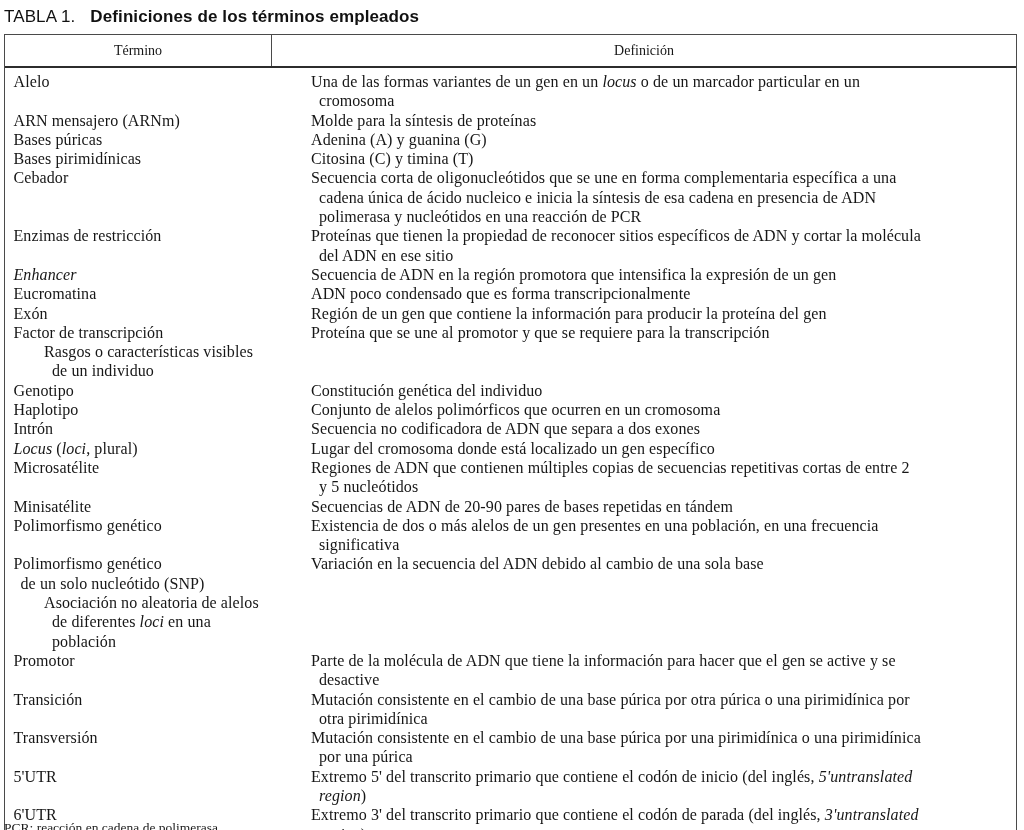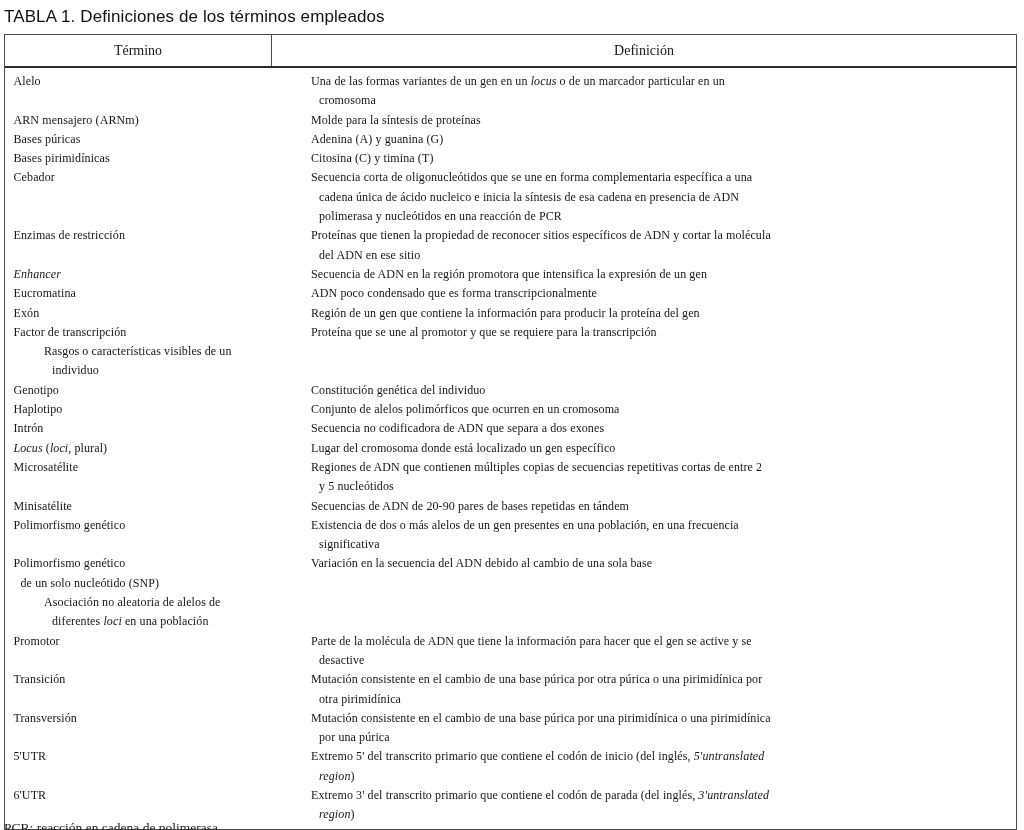--- a/index.html
+++ b/index.html
@@ -18,22 +18,22 @@
   .title {
     position: absolute;
     left: 4px;
     top: 7px;
     font-family: "Liberation Sans", sans-serif;
     font-size: 17px;
     letter-spacing: 0.1px;
     color: #111111;
     white-space: nowrap;
   }
-  .title .prefix { font-weight: normal; margin-right: 5px; }
-  .title .bold { font-weight: normal; }
+  .title .prefix { font-weight: normal; margin-right: 15px; }
+  .title .bold { font-weight: bold; }
 
   .dtable {
     position: absolute;
     left: 4px;
     top: 34px;
     width: 1013px;
     box-sizing: border-box;
     border: 1.5px solid #4a4a4a;
   }
   .thead {
@@ -49,21 +49,21 @@
     box-sizing: border-box;
   }
   .th.term-h { border-right: 1.4px solid #4a4a4a; }
 
   .tbody { padding: 4px 0 4px 0; }
   .trow {
     display: grid;
     grid-template-columns: 267px 1fr;
   }
   .cell {
-    font-size: 12px;
+    font-size: 16px;
     line-height: 19.3px;
     letter-spacing: 0.1px;
     white-space: pre-wrap;
     box-sizing: border-box;
   }
   .cell.term {
     padding-left: 15.5px;
     padding-right: 6px;
     text-indent: -7px;
   }

